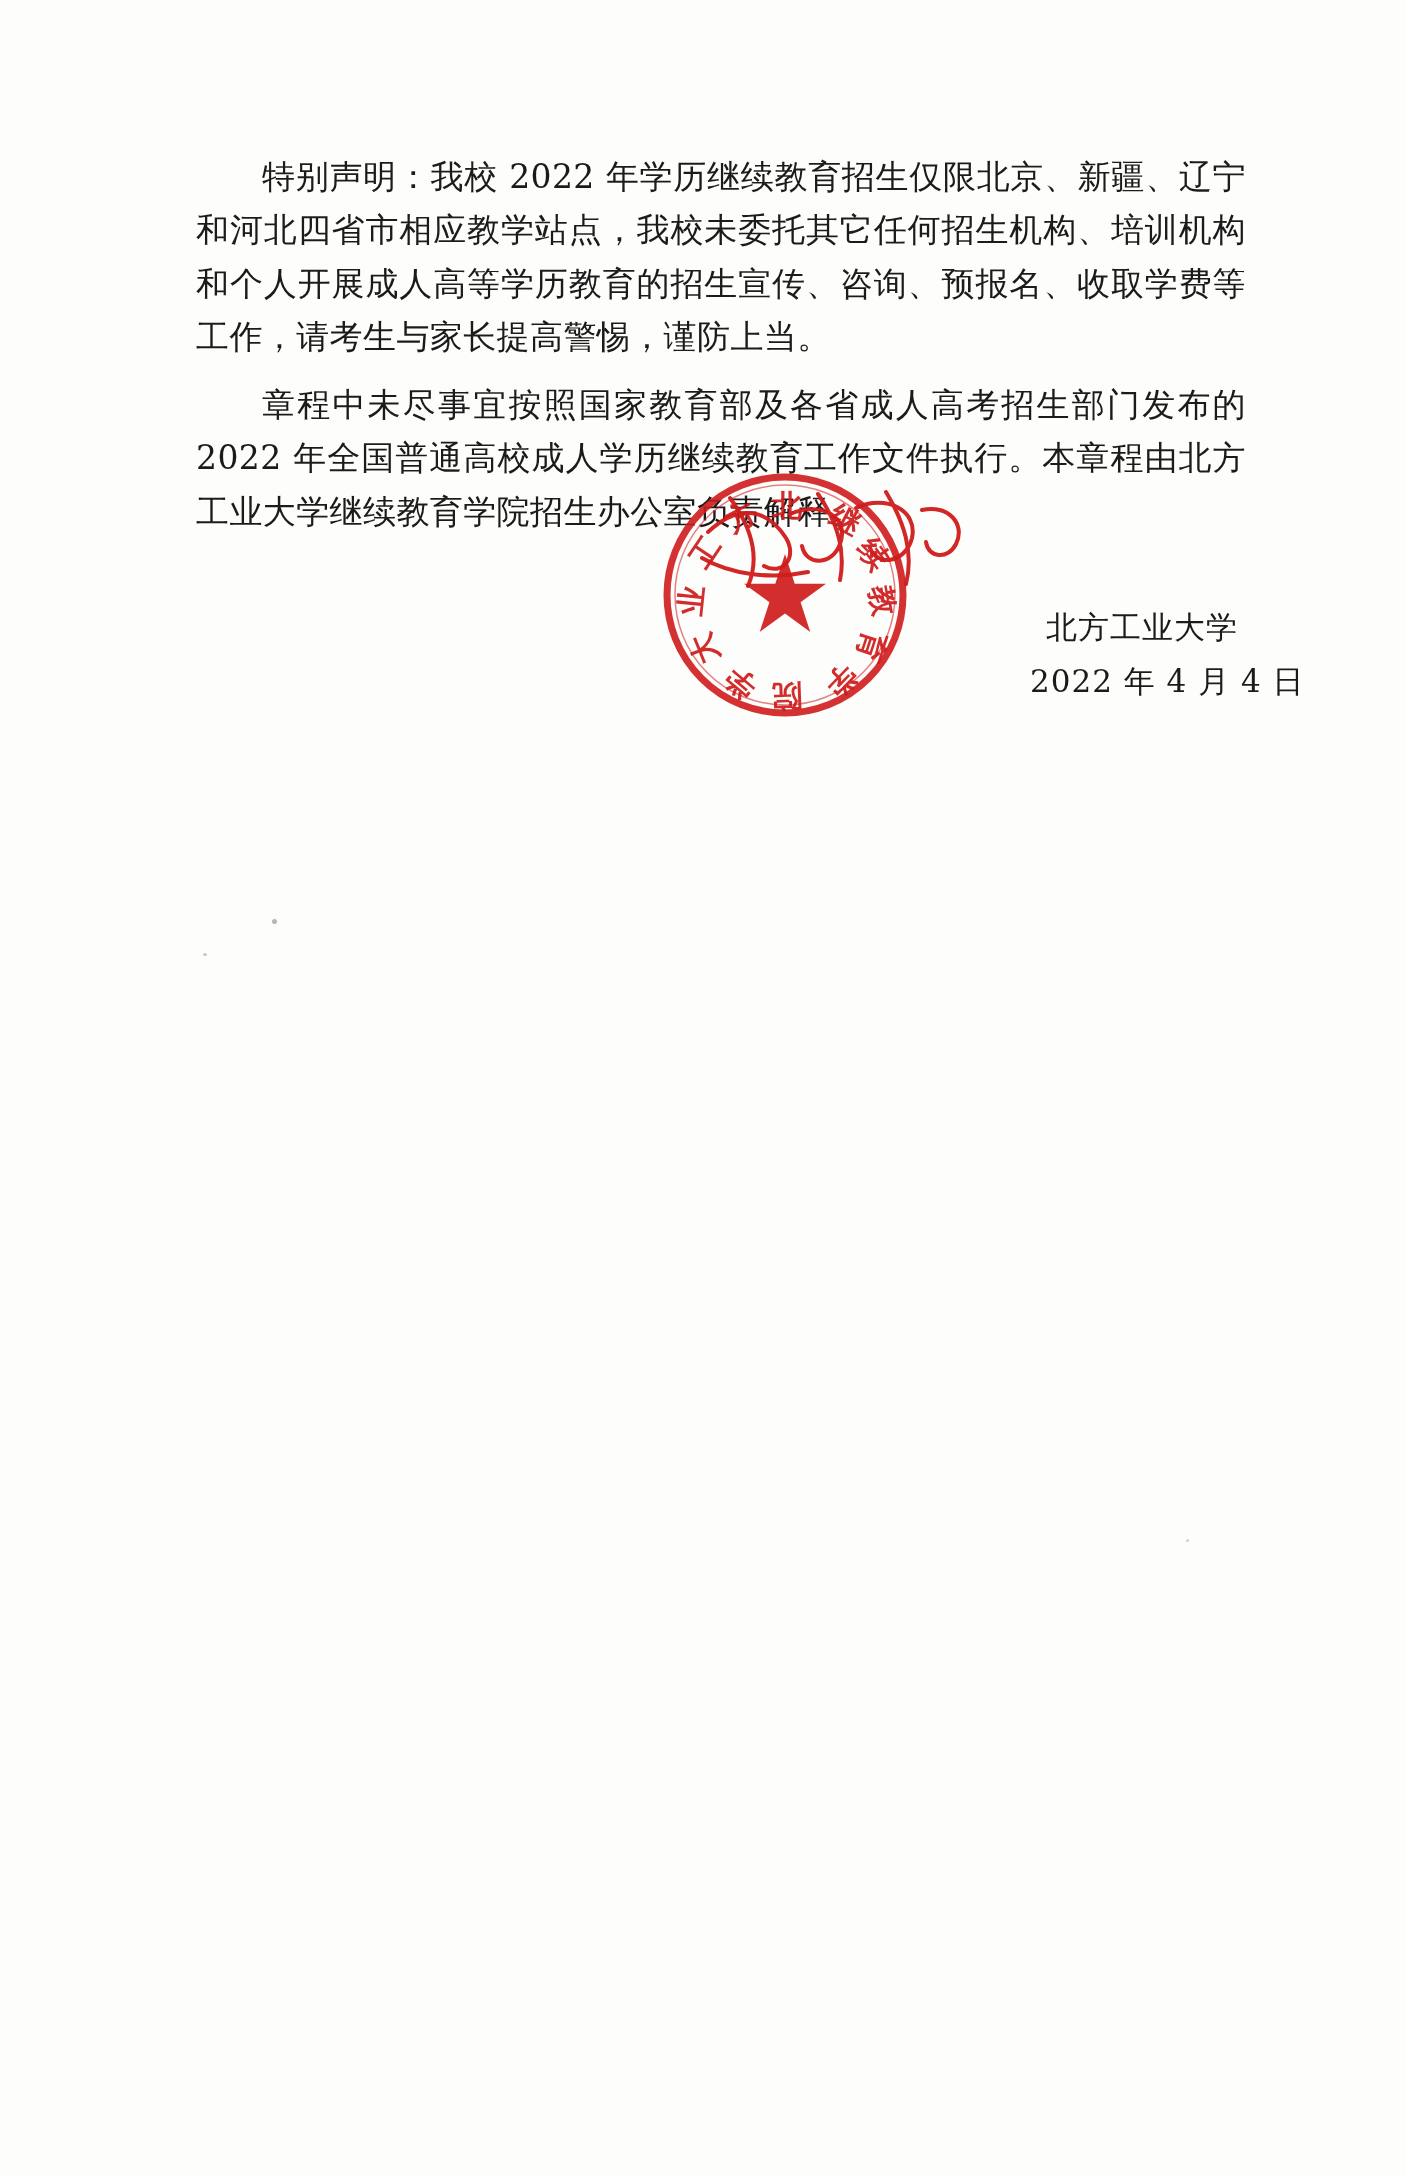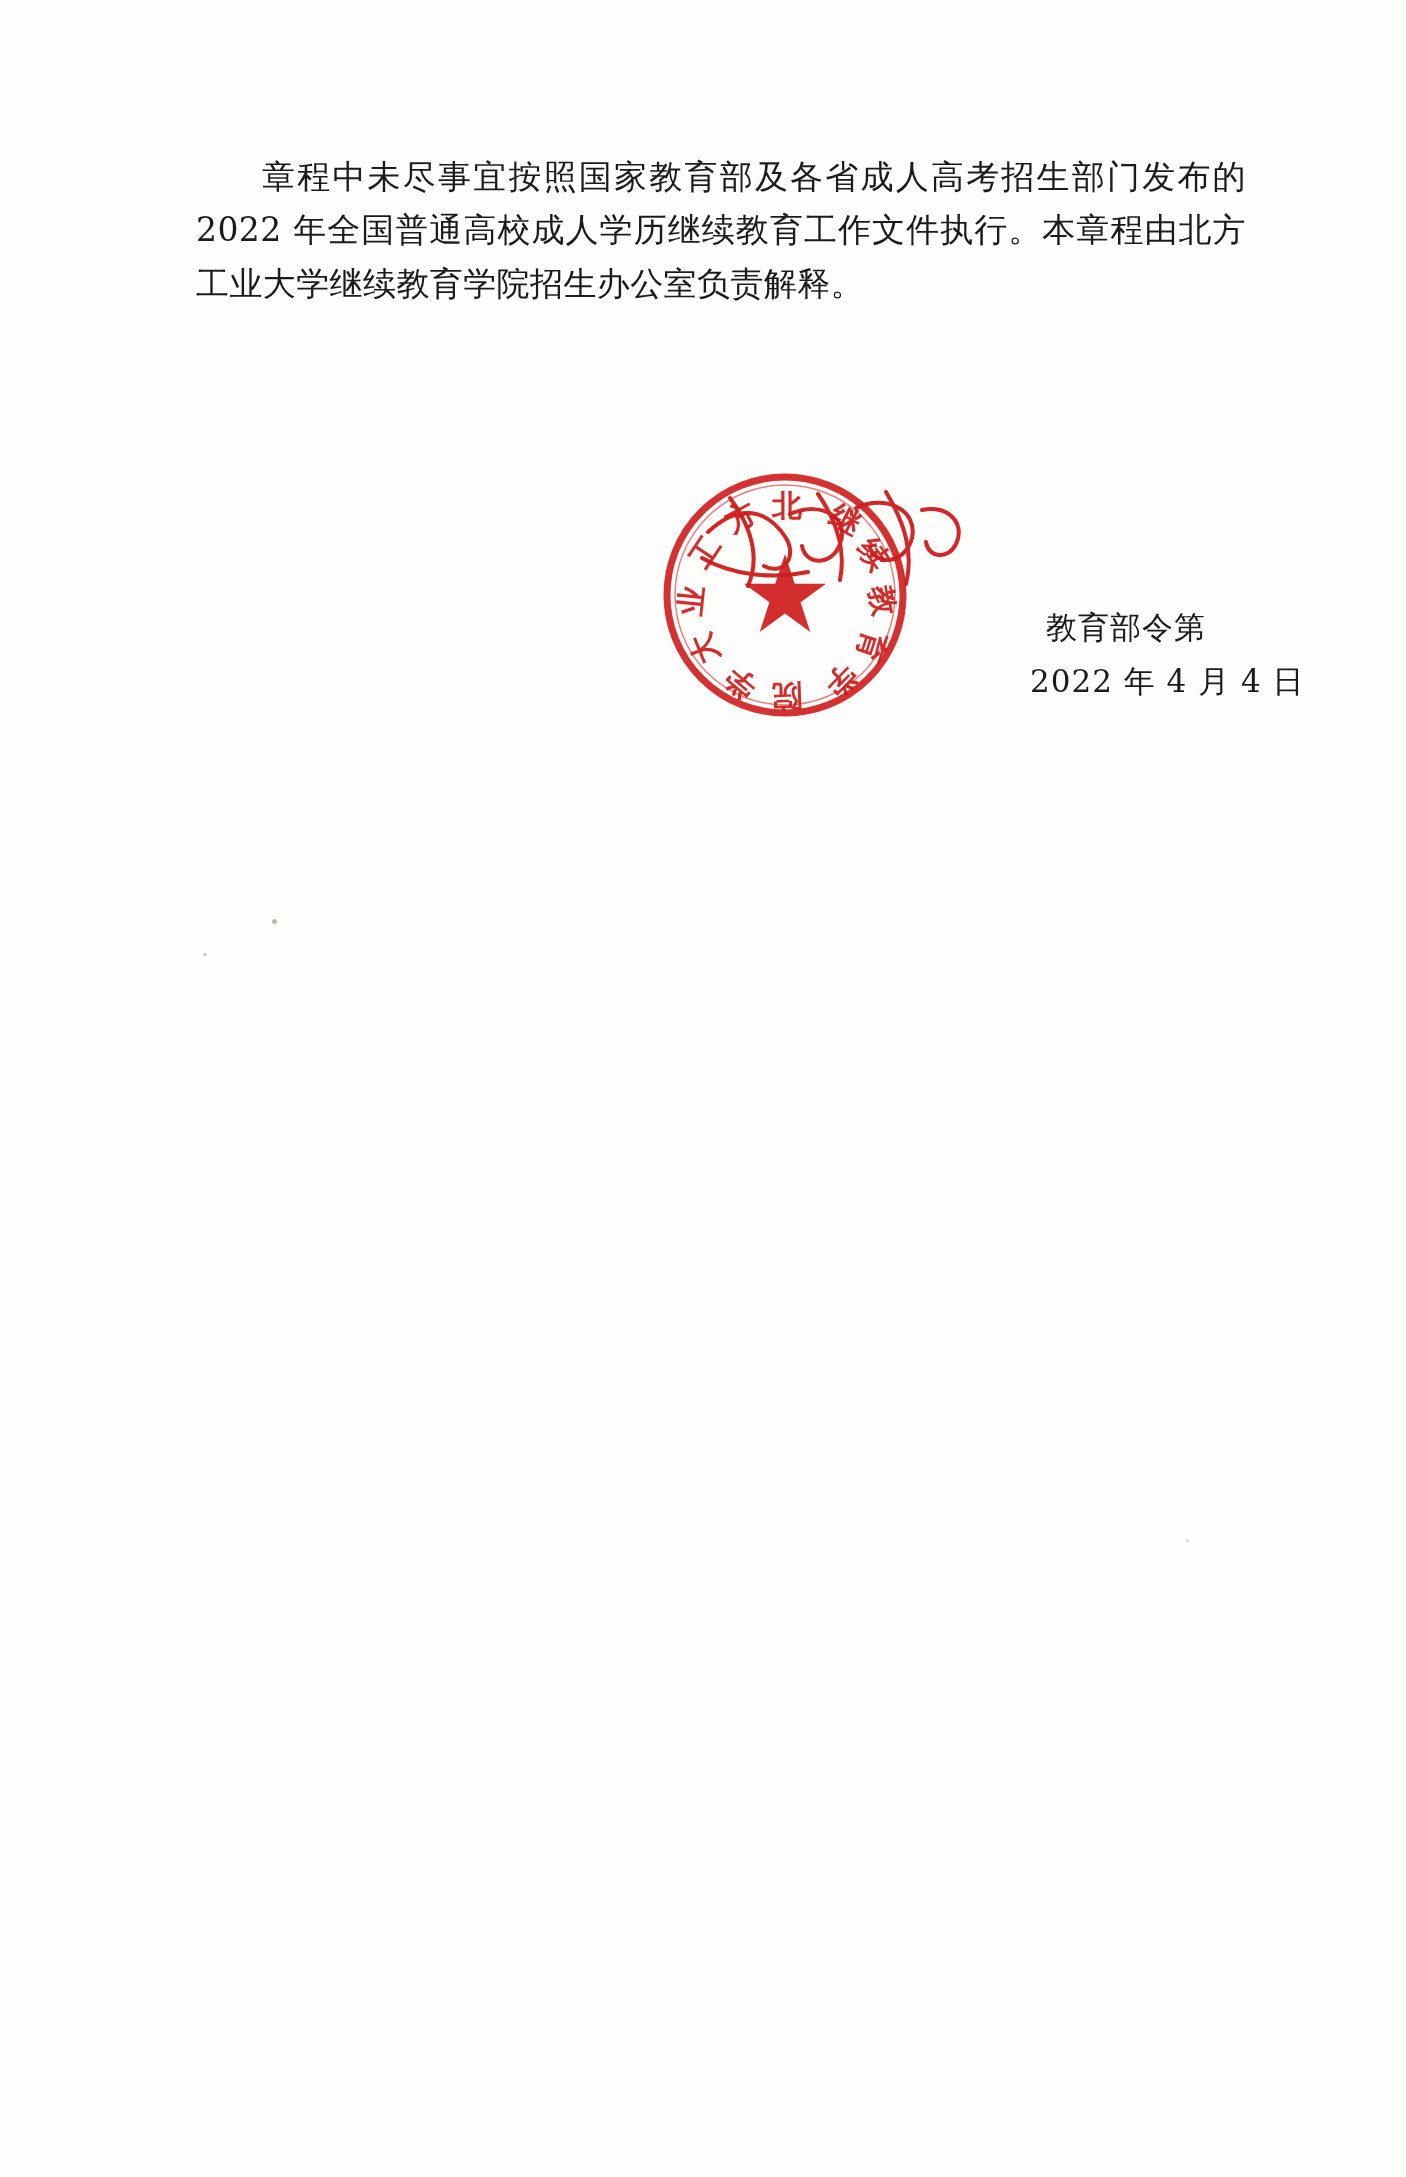--- a/index.html
+++ b/index.html
@@ -106,20 +106,21 @@
   .speck-a { left: 272px; top: 919px; width: 5px; height: 5px; }
   .speck-b { left: 203px; top: 953px; width: 4px; height: 3px; opacity: .75; }
   .speck-c { left: 1186px; top: 1539px; width: 3px; height: 3px; opacity: .6; }
 </style>
 </head>
 <body>
 
 <div class="page">
 
   <div class="content">
+    <p class="para">特别声明：我校 2022 年学历继续教育招生仅限北京、新疆、辽宁和河北四省市相应教学站点，我校未委托其它任何招生机构、培训机构和个人开展成人高等学历教育的招生宣传、咨询、预报名、收取学费等工作，请考生与家长提高警惕，谨防上当。</p>
     <p class="para">章程中未尽事宜按照国家教育部及各省成人高考招生部门发布的 2022 年全国普通高校成人学历继续教育工作文件执行。本章程由北方工业大学继续教育学院招生办公室负责解释。</p>
   </div>
 
   <div class="seal">
     <svg width="250" height="250" viewBox="0 0 250 250" aria-hidden="true">
       <circle cx="125" cy="125" r="118" fill="none" stroke="#cf1c1c" stroke-width="7" opacity="0.9"></circle>
       <circle cx="125" cy="125" r="110" fill="none" stroke="#cf1c1c" stroke-width="1.5" opacity="0.55"></circle>
 
       <polygon points="125,84 134.7,113.8 166,113.8 140.6,132.2 150.3,162 125,143.6 99.7,162 109.4,132.2 84,113.8 115.3,113.8" fill="#cf1c1c" opacity="0.92"></polygon>
     </svg>
@@ -148,20 +149,20 @@
         <path d="M128 14 C146 40, 156 70, 150 100"></path>
         <path d="M166 28 C196 14, 228 30, 222 58 C216 82, 188 88, 180 68"></path>
         <path d="M196 12 C214 42, 224 72, 216 104"></path>
         <path d="M232 30 C258 24, 276 44, 266 64 C258 80, 238 78, 236 62"></path>
         <path d="M12 78 C40 94, 80 100, 118 92"></path>
       </g>
     </svg>
   </div>
 
   <div class="sign-block">
-    <div class="sign-line">教育部令第</div>
+    <div class="sign-line">北方工业大学</div>
     <div class="sign-date">2022 年 4 月 4 日</div>
   </div>
 
   <span class="speck speck-a"></span>
   <span class="speck speck-b"></span>
   <span class="speck speck-c"></span>
 </div>
 
 </body></html>

